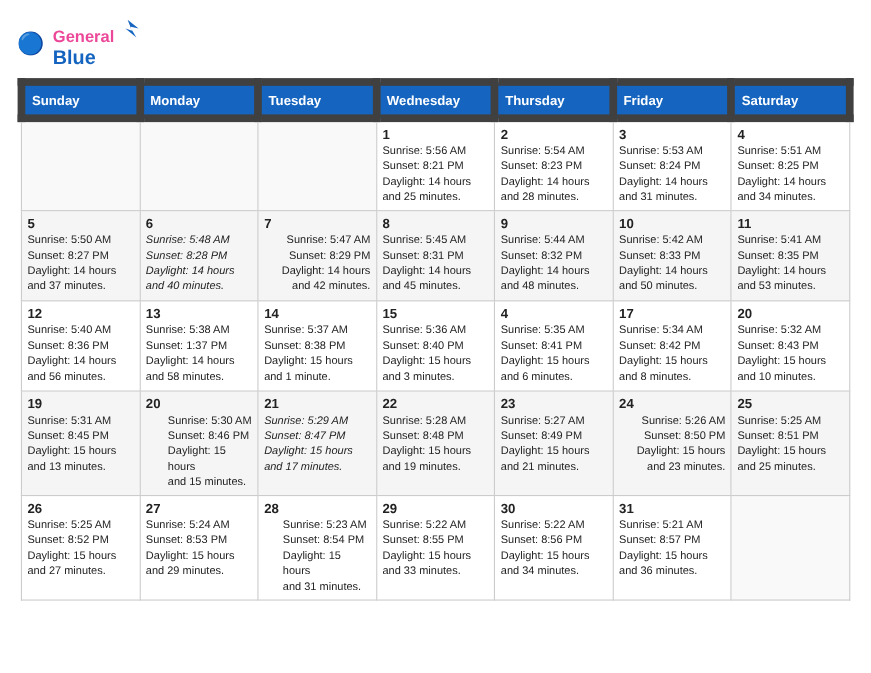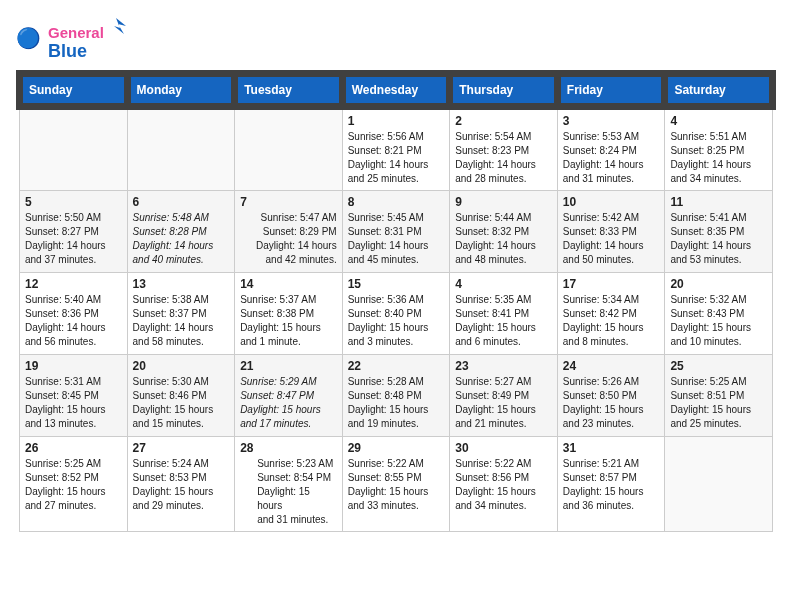--- a/index.html
+++ b/index.html
@@ -211,21 +211,21 @@
         <td>
           <span class="day-num">12</span>
           <div class="day-info" style="white-space: pre-line;">Sunrise: 5:40 AM
 Sunset: 8:36 PM
 Daylight: 14 hours
 and 56 minutes.</div>
         </td>
         <td>
           <span class="day-num">13</span>
           <div class="day-info" style="white-space: pre-line;">Sunrise: 5:38 AM
-Sunset: 8:37 PM
+Sunset: 1:37 PM
 Daylight: 14 hours
 and 58 minutes.</div>
         </td>
         <td>
           <span class="day-num">14</span>
           <div class="day-info" style="white-space: pre-line;">Sunrise: 5:37 AM
 Sunset: 8:38 PM
 Daylight: 15 hours
 and 1 minute.</div>
         </td>
@@ -261,21 +261,21 @@
       <tr>
         <td>
           <span class="day-num">19</span>
           <div class="day-info" style="white-space: pre-line;">Sunrise: 5:31 AM
 Sunset: 8:45 PM
 Daylight: 15 hours
 and 13 minutes.</div>
         </td>
         <td>
           <span class="day-num">20</span>
-          <div class="day-info" style="white-space: pre-line;">Sunrise: 5:30 AM
+          <div class="day-info" style="white-space: pre-line; margin-left: 20px;">Sunrise: 5:30 AM
 Sunset: 8:46 PM
 Daylight: 15 hours
 and 15 minutes.</div>
         </td>
         <td>
           <span class="day-num">21</span>
           <div class="day-info" style="white-space: pre-line; font-style: italic;">Sunrise: 5:29 AM
 Sunset: 8:47 PM
 Daylight: 15 hours
 and 17 minutes.</div>
@@ -289,21 +289,21 @@
         </td>
         <td>
           <span class="day-num">23</span>
           <div class="day-info" style="white-space: pre-line;">Sunrise: 5:27 AM
 Sunset: 8:49 PM
 Daylight: 15 hours
 and 21 minutes.</div>
         </td>
         <td>
           <span class="day-num">24</span>
-          <div class="day-info" style="white-space: pre-line;">Sunrise: 5:26 AM
+          <div class="day-info" style="white-space: pre-line; text-align: right;">Sunrise: 5:26 AM
 Sunset: 8:50 PM
 Daylight: 15 hours
 and 23 minutes.</div>
         </td>
         <td>
           <span class="day-num">25</span>
           <div class="day-info" style="white-space: pre-line;">Sunrise: 5:25 AM
 Sunset: 8:51 PM
 Daylight: 15 hours
 and 25 minutes.</div>

